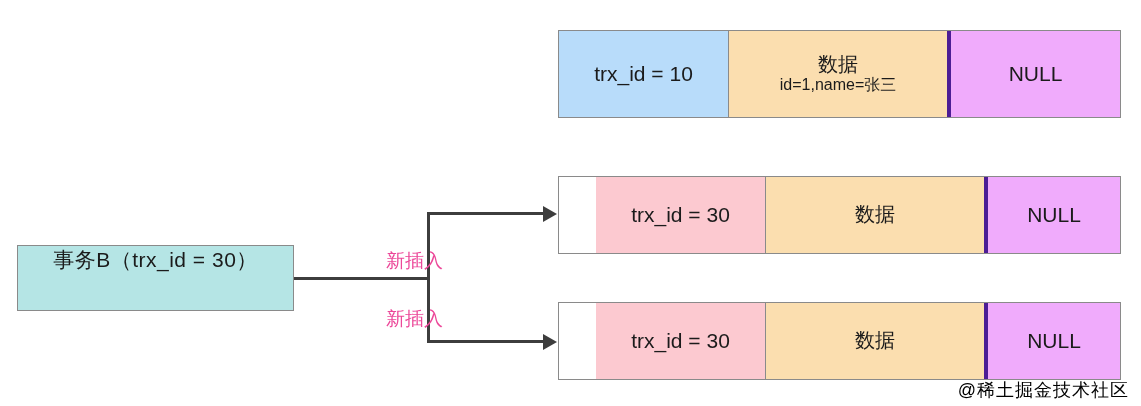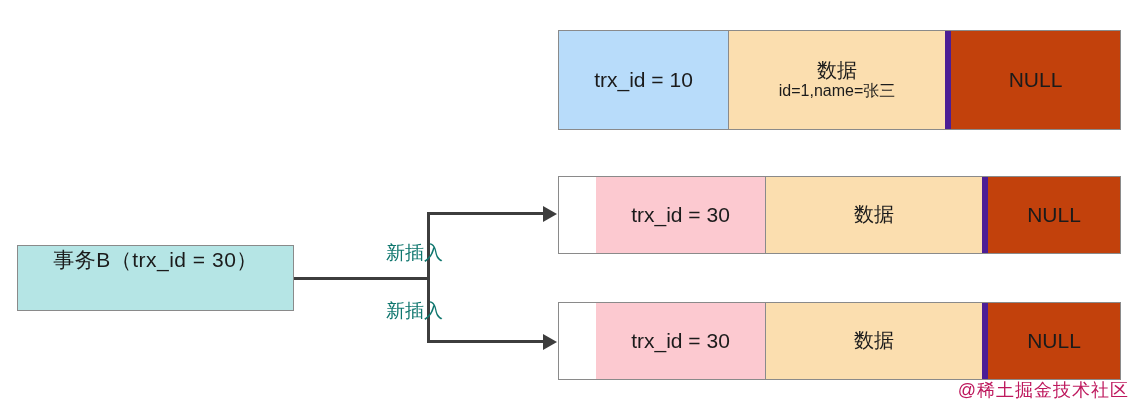--- a/index.html
+++ b/index.html
@@ -40,56 +40,56 @@
   
   .record-row {
     position: absolute;
     left: 558px;
     width: 563px;
     height: 88px;
     display: flex;
     box-sizing: border-box;
     border: 1px solid #8a8a8a;
   }
-  .record-row.row-1 { top: 30px;  height: 100px; }
+  .record-row.row-1 { top: 30px;  height: 88px; }
   .record-row.row-2 { top: 176px; height: 78px; }
   .record-row.row-3 { top: 302px; height: 78px; }
 
   .cell {
     box-sizing: border-box;
     display: flex;
     align-items: center;
     justify-content: center;
     text-align: center;
     color: #1b1b1b;
   }
   .cell-trx {
     width: 170px;
     border-right: 1px solid #8a8a8a;
     font-size: 21px;
     white-space: nowrap;
   }
   .cell-data {
     width: 222px;
-    border-right: 6px solid #4c1d95;
+    border-right: 4px solid #4c1d95;
     flex-direction: column;
     line-height: 1.16;
     font-size: 20px;
   }
   .cell-data .data-title { font-size: 20px; }
   .cell-data .data-body  { font-size: 16px; white-space: nowrap; }
   .cell-null {
     flex: 1 1 auto;
     font-size: 21px;
   }
 
   .fill-blue  { background: #b8dcfa; }
   .fill-pink  { background: #fcc9d0; margin-left: 37px; }
   .fill-orange{ background: #fbdeaf; }
-  .fill-green { background: #c2410c; }
+  .fill-green { background: #f0abfc; }
 
   
   .conn {
     position: absolute;
     background: #3d3d3d;
   }
   .conn-h-main { left: 294px; top: 277px; width: 135px; height: 3px; }
   .conn-v-up   { left: 427px; top: 212px; width: 3px; height: 68px; }
   .conn-v-down { left: 427px; top: 277px; width: 3px; height: 66px; }
   .conn-h-up   { left: 427px; top: 212px; width: 118px; height: 3px; }
@@ -103,33 +103,34 @@
     border-bottom: 8px solid transparent;
     border-left: 14px solid #3d3d3d;
   }
   .arrow-up   { left: 543px; top: 206px; }
   .arrow-down { left: 543px; top: 334px; }
 
   
   .conn-label {
     position: absolute;
     font-size: 19px;
-    color: #0f766e;
+    color: #ec4899;
     white-space: nowrap;
+    margin-top: 8px;
   }
   .label-up   { left: 386px; top: 240px; }
   .label-down { left: 386px; top: 298px; }
 
   
   .watermark {
     position: absolute;
     right: 12px;
     bottom: 4px;
     font-size: 18px;
-    color: #be185d;
+    color: #000000;
     letter-spacing: 1px;
     white-space: nowrap;
   }
 </style>
 </head>
 <body>
 
 <div id="canvas">
 
   <div class="txn-box">

